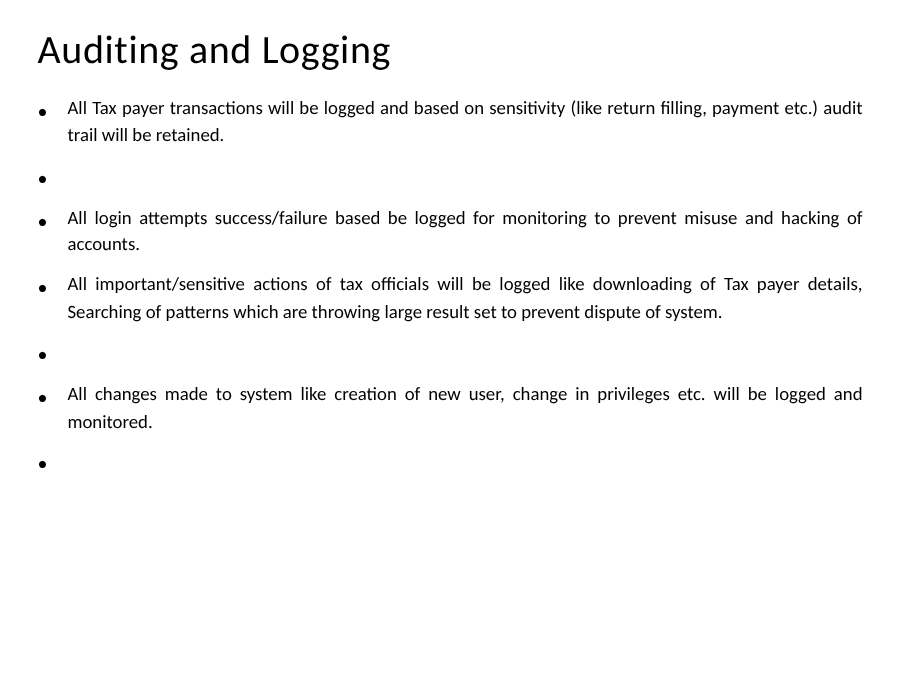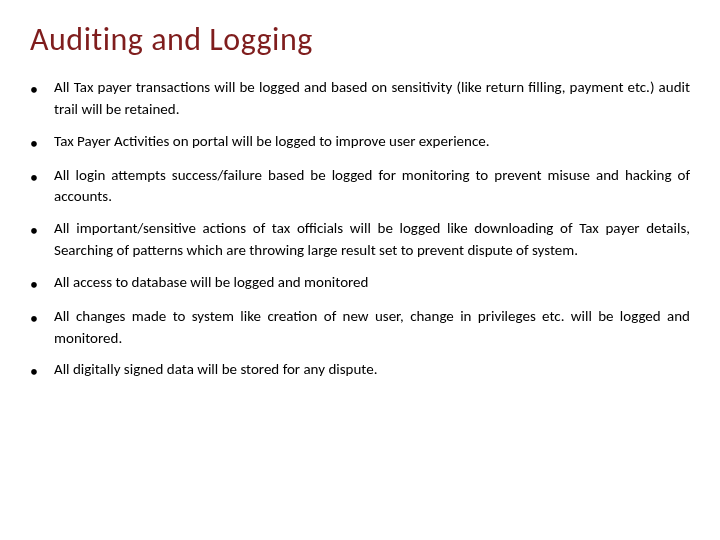--- a/index.html
+++ b/index.html
@@ -16,21 +16,21 @@
       font-size: 15px;
       color: #000000;
       padding: 20px 30px 20px 30px;
       overflow: hidden;
     }
 
     h1 {
       font-size: 32px;
       font-weight: 400;
       margin-bottom: 18px;
-      color: #7f1d1d;
+      color: #000000;
       letter-spacing: 0.5px;
     }
 
     ul {
       list-style: none;
       padding: 0;
       margin: 0;
     }
 
     ul li {
@@ -57,35 +57,32 @@
 
 <h1>Auditing and Logging</h1>
 
 <ul id="bullet-container">
 <li>
       <span class="bullet">•</span>
       <span class="text">All Tax payer transactions will be logged and based on sensitivity (like return filling, payment etc.) audit trail will be retained.</span>
     </li>
     <li>
       <span class="bullet">•</span>
-      <span class="text">Tax Payer Activities on portal will be logged to improve user experience.</span>
     </li>
     <li>
       <span class="bullet">•</span>
       <span class="text">All login attempts success/failure based be logged for monitoring to prevent misuse and hacking of accounts.</span>
     </li>
     <li>
       <span class="bullet">•</span>
       <span class="text">All important/sensitive actions of tax officials will be logged like downloading of Tax payer details, Searching of patterns which are throwing large result set to prevent dispute of system.</span>
     </li>
     <li>
       <span class="bullet">•</span>
-      <span class="text">All access to database will be logged and monitored</span>
     </li>
     <li>
       <span class="bullet">•</span>
       <span class="text">All changes made to system like creation of new user, change in privileges etc. will be logged and monitored.</span>
     </li>
     <li>
       <span class="bullet">•</span>
-      <span class="text">All digitally signed data will be stored for any dispute.</span>
     </li>
   </ul>
 
 </body></html>

